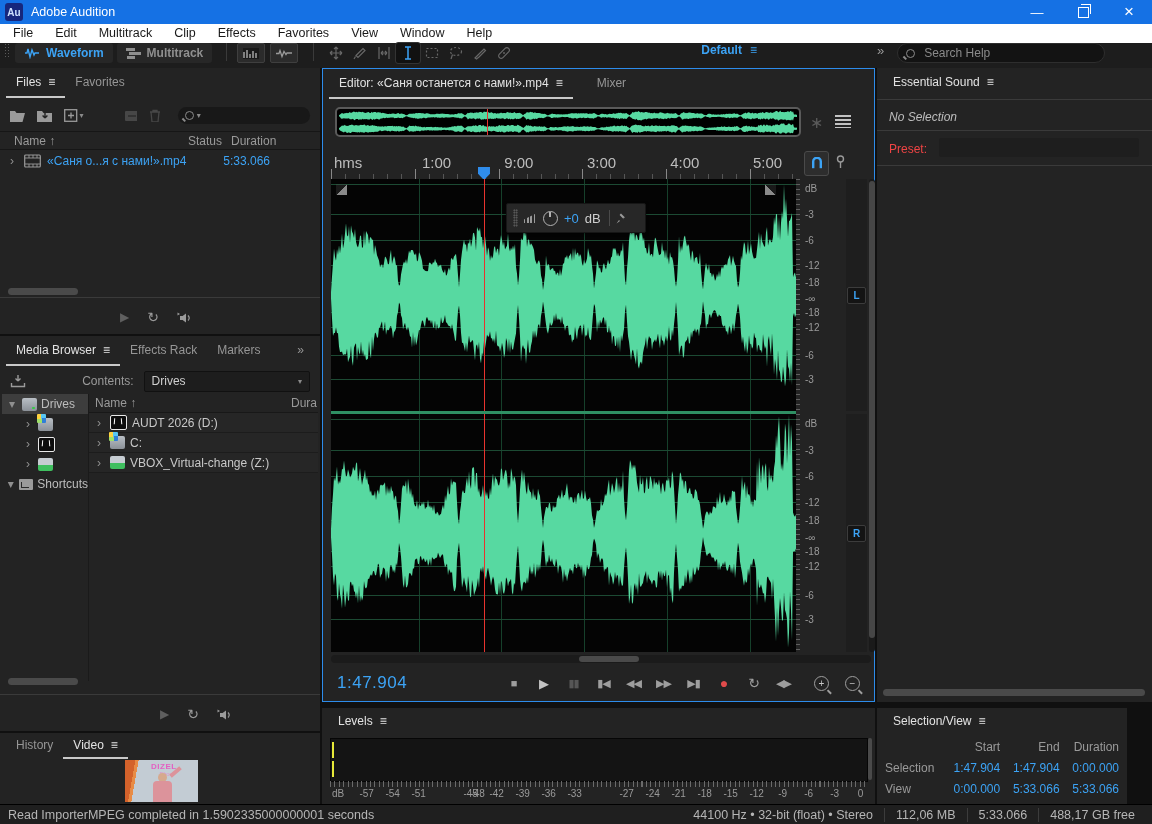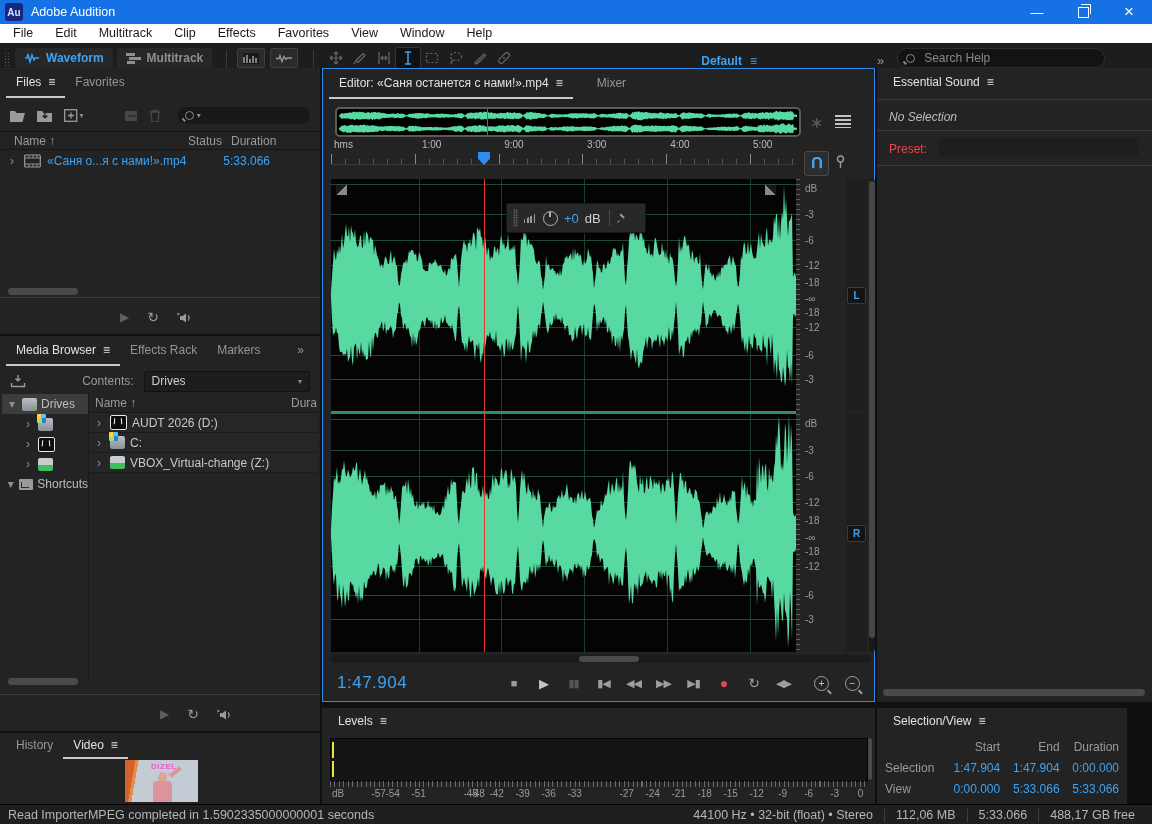--- a/index.html
+++ b/index.html
@@ -13,21 +13,21 @@
            font-size:10px;font-weight:bold;display:flex;align-items:center;justify-content:center}
   .win-title{color:#fff;font-size:12.5px}
   .win-btns{margin-left:auto;display:flex;height:100%}
   .win-btn{width:46px;height:100%;display:flex;align-items:center;justify-content:center;color:#fff;font-size:13px}
   .restore-glyph{width:9px;height:9px;border:1.2px solid #fff;position:relative;background:#1571e4}
   .restore-glyph:before{content:"";position:absolute;left:2px;top:-4px;width:9px;height:9px;border:1.2px solid #fff;border-bottom:none;border-left:none}
   
   .menubar{left:0;top:24px;width:1152px;height:19px;background:#ffffff;display:flex;align-items:center;padding-left:2px}
   .menu-item{padding:0 11px;color:#1a1a1a;font-size:12.5px;line-height:19px}
   
-  .toolbar{left:0;top:43px;width:1152px;height:25px;background:#1d1d1d;display:flex;align-items:flex-end;border-bottom:1px solid #0c0c0c}
+  .toolbar{left:0;top:43px;width:1152px;height:25px;background:#1d1d1d;display:flex;align-items:flex-start;border-bottom:1px solid #0c0c0c}
   .grip{width:5px;height:16px;margin:0 6px 0 4px;background:radial-gradient(#5a5a5a 0.8px,transparent 1px);background-size:3px 3px}
   .mode-btn{display:flex;align-items:center;gap:6px;height:20px;padding:0 9px;margin-right:4px;background:#272727;border-radius:3px;font-weight:bold;font-size:12px}
   .mode-btn.active{color:#3ca3f5}
   .mode-btn.idle{color:#8f8f8f}
   .tb-sep{width:1px;height:18px;background:#3a3a3a;margin:0 10px}
   .view-ico{width:26px;height:18px;border:1px solid #3f3f3f;background:#2b2b2b;border-radius:2px;margin-right:5px;display:flex;align-items:center;justify-content:center}
   .tool{width:24px;height:20px;display:flex;align-items:center;justify-content:center;border-radius:2px}
   .tool.active{background:#111;outline:1px solid #333}
   .ws-label{color:#3ca3f5;font-weight:bold;margin-left:185px;display:flex;gap:8px;align-items:center}
   .mi{font-weight:normal}
@@ -84,21 +84,21 @@
   .thumb .dz2{position:absolute;left:34px;top:11px;color:#e08ccb;font-size:6px;font-style:italic}
   .thumb .head{position:absolute;left:33px;top:13px;width:9px;height:9px;background:#d6a98e;border-radius:50%}
   .thumb .body{position:absolute;left:28px;top:21px;width:19px;height:21px;background:#dc939b;border-radius:4px 4px 0 0}
   .thumb .arm{position:absolute;left:44px;top:10px;width:13px;height:4px;background:#dc939b;transform:rotate(-40deg)}
   
   #editor{left:322px;top:68px;width:553px;height:634px;border:1px solid #2d8ceb;box-sizing:border-box}
   .ov-strip{position:absolute;left:12px;top:38px;width:466px;height:30px;border:2px solid #5a5a5a;border-radius:5px;background:#000;box-sizing:border-box;display:flex;flex-direction:column;justify-content:center;gap:1px;padding:1px 2px;overflow:hidden}
   .ov-strip svg{display:block;width:100%;height:12px}
   .ov-line{position:absolute;top:0;bottom:0;width:1px;background:#e8332e;left:32.4%}
   .lines-ico{width:16px;height:13px;background:repeating-linear-gradient(#c2c2c2 0 2px,transparent 2px 4px)}
-  .ruler{position:absolute;left:8px;top:69px;width:465px;height:26px;color:#bdbdbd;font-size:10px;
+  .ruler{position:absolute;left:8px;top:84px;width:465px;height:26px;color:#bdbdbd;font-size:15px;
      border-bottom:1px solid #3a3a3a;
      background-image:repeating-linear-gradient(90deg,#888 0 1px,transparent 1px 83.8px),repeating-linear-gradient(90deg,#565656 0 1px,transparent 1px 13.97px);
      background-size:100% 10px,100% 5px;background-position:left bottom,left bottom;background-repeat:no-repeat}
   .ruler-tick-label{position:absolute;top:1px;transform:translateX(3px)}
   .ph-handle{position:absolute;bottom:-1px;width:12px;height:13px;background:#2f8ceb;left:calc(32.9% - 6px);
      clip-path:polygon(0 0,100% 0,100% 52%,50% 100%,0 52%)}
   .magnet-box{position:absolute;left:481px;top:82px;width:23px;height:23px;background:#2d2d2d;border:1px solid #4a4a4a;border-radius:3px;display:flex;align-items:center;justify-content:center}
   .waveblock{position:absolute;left:8px;top:110px;width:465px;height:473px}
   .channel{position:absolute;left:0;width:465px;background:#040404;overflow:hidden}
   .ch-l{top:0;height:232px}
@@ -637,21 +637,21 @@
       <span class="mi">≡</span>
     </div>
   </div>
   <div class="meter">
     <div class="ybar" style="top:3px;height:16px"></div>
     <div class="ybar" style="top:22px;height:16px"></div>
   </div>
   <div class="lv-ticks"></div>
   <div class="lv-labels">
       <span class="lv-label" style="left: 8px;">dB</span>
-      <span class="lv-label" style="left: 6.85%; margin-left: 12px;">-57</span>
+      <span class="lv-label" style="left: 6.85%;">-57</span>
       <span class="lv-label" style="left: 11.7%;">-54</span>
       <span class="lv-label" style="left: 16.55%;">-51</span>
       <span class="lv-label" style="left: 21.4%; margin-left: 33px;">-48</span>
       <span class="lv-label" style="left: 26.25%;">-45</span>
       <span class="lv-label" style="left: 31.1%;">-42</span>
       <span class="lv-label" style="left: 35.95%;">-39</span>
       <span class="lv-label" style="left: 40.8%;">-36</span>
       <span class="lv-label" style="left: 45.65%;">-33</span>
       <span class="lv-label" style="left: 50.5%; margin-top: 48px;">-30</span>
       <span class="lv-label" style="left: 55.35%;">-27</span>

